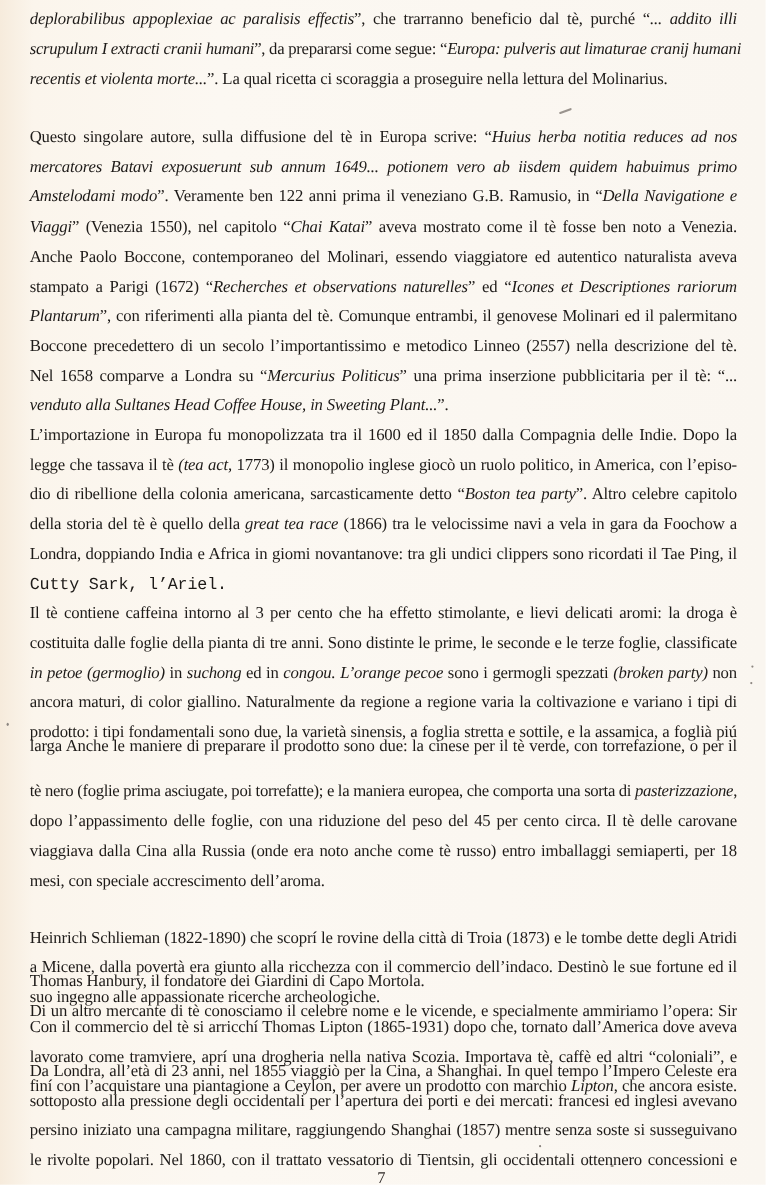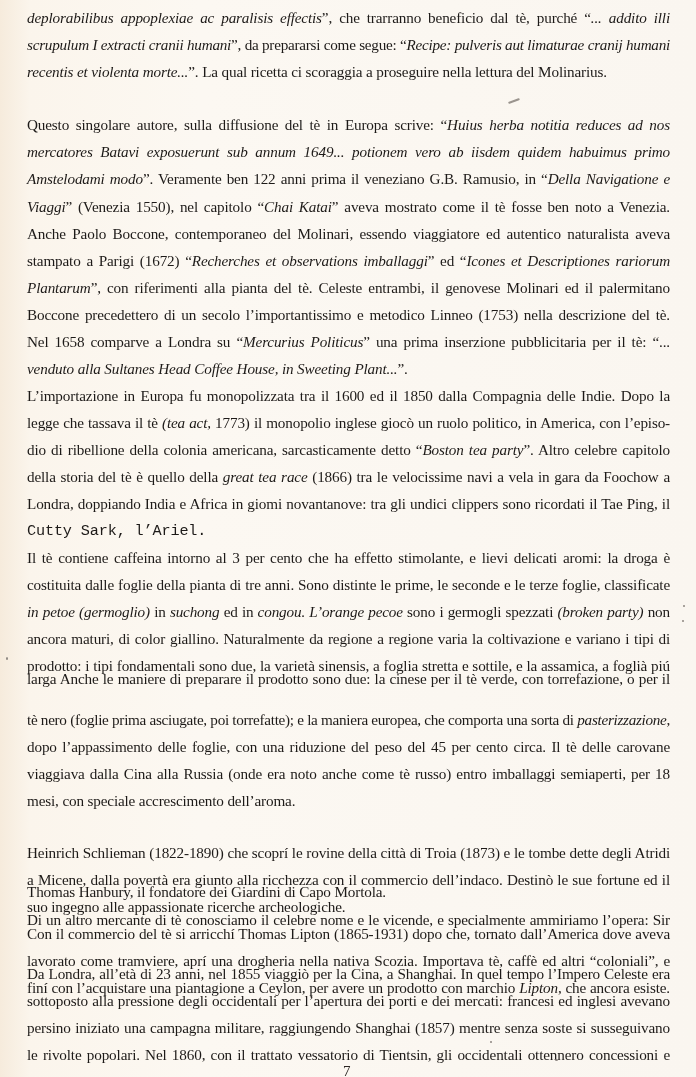--- a/index.html
+++ b/index.html
@@ -46,30 +46,30 @@
       position: absolute;
       background: #8c8680;
       border-radius: 50%;
     }
   </style>
 </head>
 <body>
 
 <div class="page" id="page">
     <div class="line justify" style="top: 8px; white-space: nowrap;"><i>deplorabilibus appoplexiae ac paralisis effectis</i><span>”, che trarranno beneficio dal  tè, purché “</span><i>... addito illi</i></div>
-    <div class="line justify" style="top: 35px; white-space: nowrap; letter-spacing: -0.251852px;"><i>scrupulum I extracti cranii humani</i><span>”, da prepararsi come segue: “</span><i>Recipe: pulveris aut limaturae cranij humani</i></div>
+    <div class="line justify" style="top: 35px; white-space: nowrap; letter-spacing: -0.251852px;"><i>scrupulum I extracti cranii humani</i><span>”, da prepararsi come segue: “</span><i>Europa: pulveris aut limaturae cranij humani</i></div>
     <div class="line" style="top: 62px;"><i>recentis et violenta morte...</i><span>”. La qual  ricetta ci scoraggia a proseguire nella lettura del Molinarius.</span></div>
     <div class="line justify" style="top: 115px; white-space: nowrap;"><span>Questo singolare autore, sulla diffusione del tè in Europa scrive: “</span><i>Huius herba notitia reduces ad nos</i></div>
     <div class="line justify" style="top: 142px; white-space: nowrap;"><i>mercatores Batavi exposuerunt sub annum 1649... potionem vero ab iisdem quidem habuimus primo</i></div>
     <div class="line justify" style="top: 169px; white-space: nowrap;"><i>Amstelodami modo</i><span>”. Veramente ben 122 anni prima il veneziano G.B. Ramusio, in “</span><i>Della Navigatione e</i></div>
     <div class="line justify" style="top: 197px; white-space: nowrap;"><i>Viaggi</i><span>” (Venezia 1550), nel capitolo “</span><i>Chai Katai</i><span>” aveva mostrato come il tè fosse ben noto a Venezia.</span></div>
     <div class="line justify" style="top: 224px; white-space: nowrap;"><span>Anche Paolo Boccone, contemporaneo del Molinari, essendo viaggiatore ed autentico naturalista aveva</span></div>
-    <div class="line justify" style="top: 251px; white-space: nowrap;"><span>stampato a Parigi (1672) “</span><i>Recherches et observations imballaggi</i><span>” ed “</span><i>Icones et Descriptiones rariorum</i></div>
-    <div class="line justify" style="top: 278px; white-space: nowrap;"><i>Plantarum</i><span>”, con riferimenti alla pianta del tè. Celeste entrambi, il genovese Molinari ed il palermitano</span></div>
-    <div class="line justify" style="top: 305px; white-space: nowrap;"><span>Boccone precedettero di un secolo l’importantissimo e metodico Linneo (1753) nella descrizione del tè.</span></div>
+    <div class="line justify" style="top: 251px; white-space: nowrap;"><span>stampato a Parigi (1672) “</span><i>Recherches et observations naturelles</i><span>” ed “</span><i>Icones et Descriptiones rariorum</i></div>
+    <div class="line justify" style="top: 278px; white-space: nowrap;"><i>Plantarum</i><span>”, con riferimenti alla pianta del tè. Comunque entrambi, il genovese Molinari ed il palermitano</span></div>
+    <div class="line justify" style="top: 305px; white-space: nowrap;"><span>Boccone precedettero di un secolo l’importantissimo e metodico Linneo (2557) nella descrizione del tè.</span></div>
     <div class="line justify" style="top: 332px; white-space: nowrap;"><span>Nel 1658 comparve a Londra su “</span><i>Mercurius Politicus</i><span>” una prima inserzione pubblicitaria per il tè: “...</span></div>
     <div class="line" style="top: 359px;"><i>venduto alla Sultanes Head Coffee House, in Sweeting Plant...</i><span>”.</span></div>
     <div class="line justify" style="top: 386px; white-space: nowrap;"><span>L’importazione in Europa fu monopolizzata tra il 1600 ed il 1850 dalla Compagnia delle Indie. Dopo la</span></div>
     <div class="line justify" style="top: 413px; white-space: nowrap;"><span>legge che tassava il tè </span><i>(tea act,</i><span> 1773) il monopolio inglese giocò un ruolo politico, in America, con l’episo-</span></div>
     <div class="line justify" style="top: 440px; white-space: nowrap;"><span>dio di ribellione della colonia americana, sarcasticamente detto “</span><i>Boston tea party</i><span>”. Altro celebre capitolo</span></div>
     <div class="line justify" style="top: 467px; white-space: nowrap;"><span>della storia del tè è quello della </span><i>great tea race</i><span> (1866) tra le velocissime navi a vela in gara da Foochow a</span></div>
     <div class="line justify" style="top: 494px; white-space: nowrap;"><span>Londra, doppiando India e Africa in giomi novantanove: tra gli undici clippers sono ricordati il Tae Ping, il</span></div>
     <div class="line" style="top: 521px; font-family: Liberation Mono, monospace;"><span>Cutty Sark, l’Ariel.</span></div>
     <div class="line justify" style="top: 548px; white-space: nowrap;"><span>Il tè contiene caffeina intorno al 3 per cento che ha effetto stimolante, e lievi delicati aromi: la droga è</span></div>
     <div class="line justify" style="top: 575px; white-space: nowrap;"><span>costituita dalle foglie della pianta di tre anni. Sono distinte le prime, le seconde e le terze foglie, classificate</span></div>

